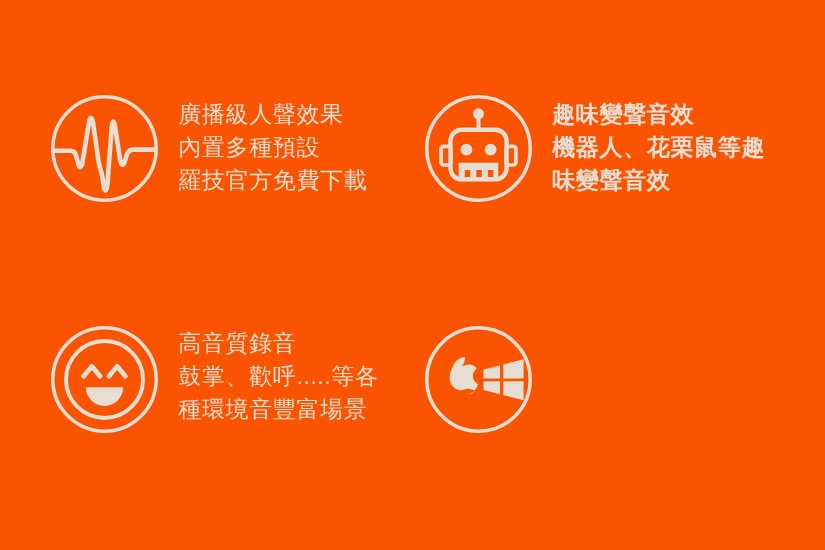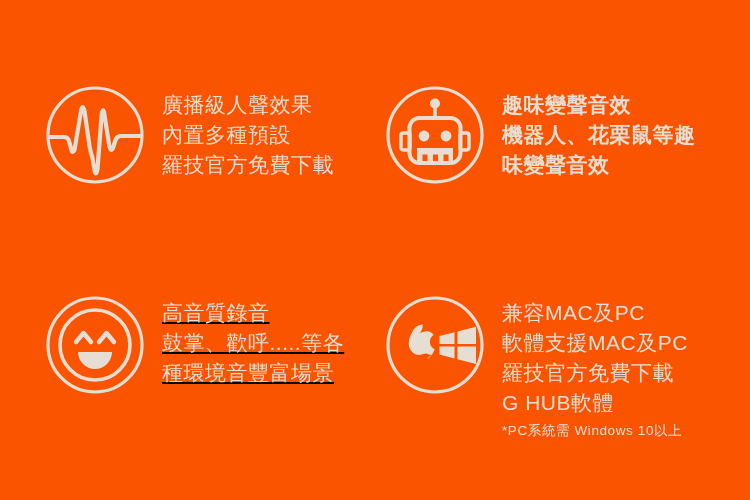--- a/index.html
+++ b/index.html
@@ -29,21 +29,21 @@
     display: flex;
     align-items: flex-start;
     padding-left: 44px;
     padding-top: 0;
     position: relative;
   }
 
   
   .card-1 { padding-top: 84px; }
   .card-2 { padding-top: 84px; padding-left: 9px; font-weight: bold; }
-  .card-3 { padding-top: 290px; text-decoration: underline; }
+  .card-3 { padding-top: 290px; }
   .card-4 { padding-top: 290px; padding-left: 9px; }
 
   .card-3, .card-4 { padding-top: 0; align-items: flex-start; }
   .card-3 .icon-wrap, .card-4 .icon-wrap { margin-top: 44px; }
   .card-3 .feature-text, .card-4 .feature-text { margin-top: 42px; }
 
   .icon-wrap {
     width: 102px;
     height: 102px;
     flex: 0 0 102px;
@@ -147,22 +147,15 @@
         </g>
 
         <g fill="#E6DED2">
           <polygon points="55.5,42.0 70.5,38.2 70.5,50.0 55.5,50.0"></polygon>
           <polygon points="73.5,37.4 92.0,32.7 92.0,50.0 73.5,50.0"></polygon>
           <polygon points="55.5,52.6 70.5,52.6 70.5,64.4 55.5,60.6"></polygon>
           <polygon points="73.5,52.6 92.0,52.6 92.0,69.9 73.5,65.2"></polygon>
         </g>
       </svg>
     </div>
-    <div class="feature-text">
-      <span class="line">兼容MAC及PC</span>
-      <span class="line">軟體支援MAC及PC</span>
-      <span class="line">羅技官方免費下載</span>
-      <span class="line">G HUB軟體</span>
-      <span class="note">*PC系統需 Windows 10以上</span>
-    </div>
   </div>
 
 </div>
 
 </body></html>

